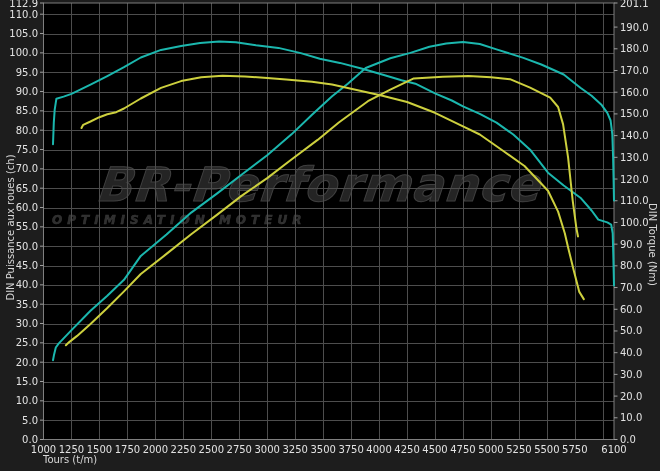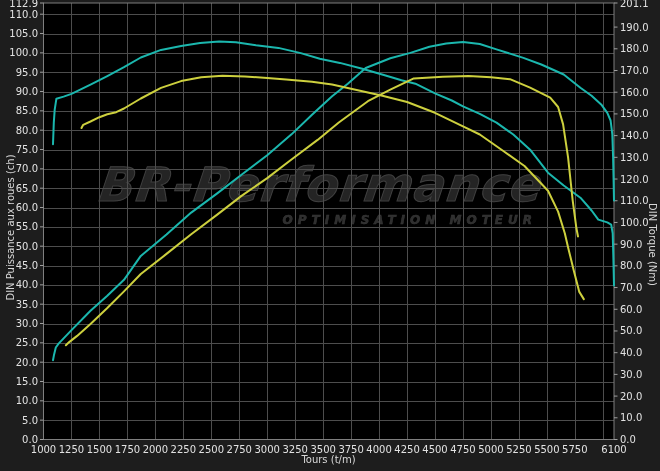--- a/index.html
+++ b/index.html
@@ -5,27 +5,27 @@
   html,body{margin:0;padding:0;background:#111;}
   .chart{position:relative;width:660px;height:471px;background:#1d1d1d;
          font-family:"DejaVu Sans","Liberation Sans",sans-serif;overflow:hidden;}
   .plot-bg{position:absolute;left:43px;top:3px;width:571px;height:437px;background:#000;}
   .wm{position:absolute;left:52px;top:160px;width:540px;z-index:1;pointer-events:none;}
   .wm-main{font-size:47px;line-height:1.05;font-weight:bold;font-style:italic;
            letter-spacing:1px;text-align:center;color:#242424;
            -webkit-text-stroke:1px #3f3f3f;text-shadow:0 0 1px #383838;
            transform:skewX(-8deg);white-space:nowrap;}
   .wm-sub{font-size:12px;font-weight:bold;font-style:italic;letter-spacing:5px;
-          text-align:right;padding-right:55px;margin-top:4px;color:#2f2f2f;
+          padding-right:55px;margin-top:4px;color:#2f2f2f;
           -webkit-text-stroke:0.5px #3a3a3a;text-transform:uppercase;white-space:nowrap;}
   svg.canvas{position:absolute;left:0;top:0;z-index:2;}
   .axtitle{position:absolute;z-index:3;font-size:10px;color:#d8d8d8;}
   .ylab-left{left:-80px;top:222px;width:180px;text-align:center;transform:rotate(-90deg);}
   .ylab-right{left:562px;top:239px;width:180px;text-align:center;transform:rotate(90deg);}
-  .xlab{left:43px;top:454px;width:571px;text-align:center;}
+  .xlab{left:43px;top:454px;width:571px;text-align:left;}
 </style>
 </head>
 <body>
 
 <div class="chart">
   <div class="plot-bg"></div>
 
   <div class="wm">
     <div class="wm-main">BR-Performance</div>
     <div class="wm-sub">OPTIMISATION MOTEUR</div>

